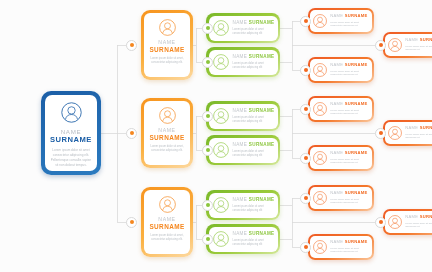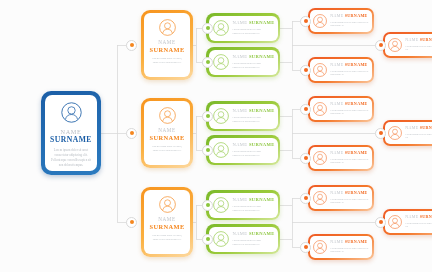--- a/index.html
+++ b/index.html
@@ -2,21 +2,21 @@
 <html><head>
 <meta charset="utf-8">
 <style>
   * { margin:0; padding:0; box-sizing:border-box; }
   html,body { width:432px; height:272px; overflow:hidden; }
   body {
     background:#fcfcfc;
     font-family:"Liberation Sans", sans-serif;
     position:relative;
   }
-  #chart { position:absolute; inset:0; width:432px; height:272px;font-family:Liberation Serif, serif; }
+  #chart { position:absolute; inset:0; width:432px; height:272px; }
 
   
   #wires { position:absolute; left:0; top:0; width:432px; height:272px; z-index:1; }
 
   
   .dot {
     position:absolute; z-index:4;
     width:9px; height:9px; border-radius:50%;
     display:flex; align-items:center; justify-content:center;
     background:#fff;

